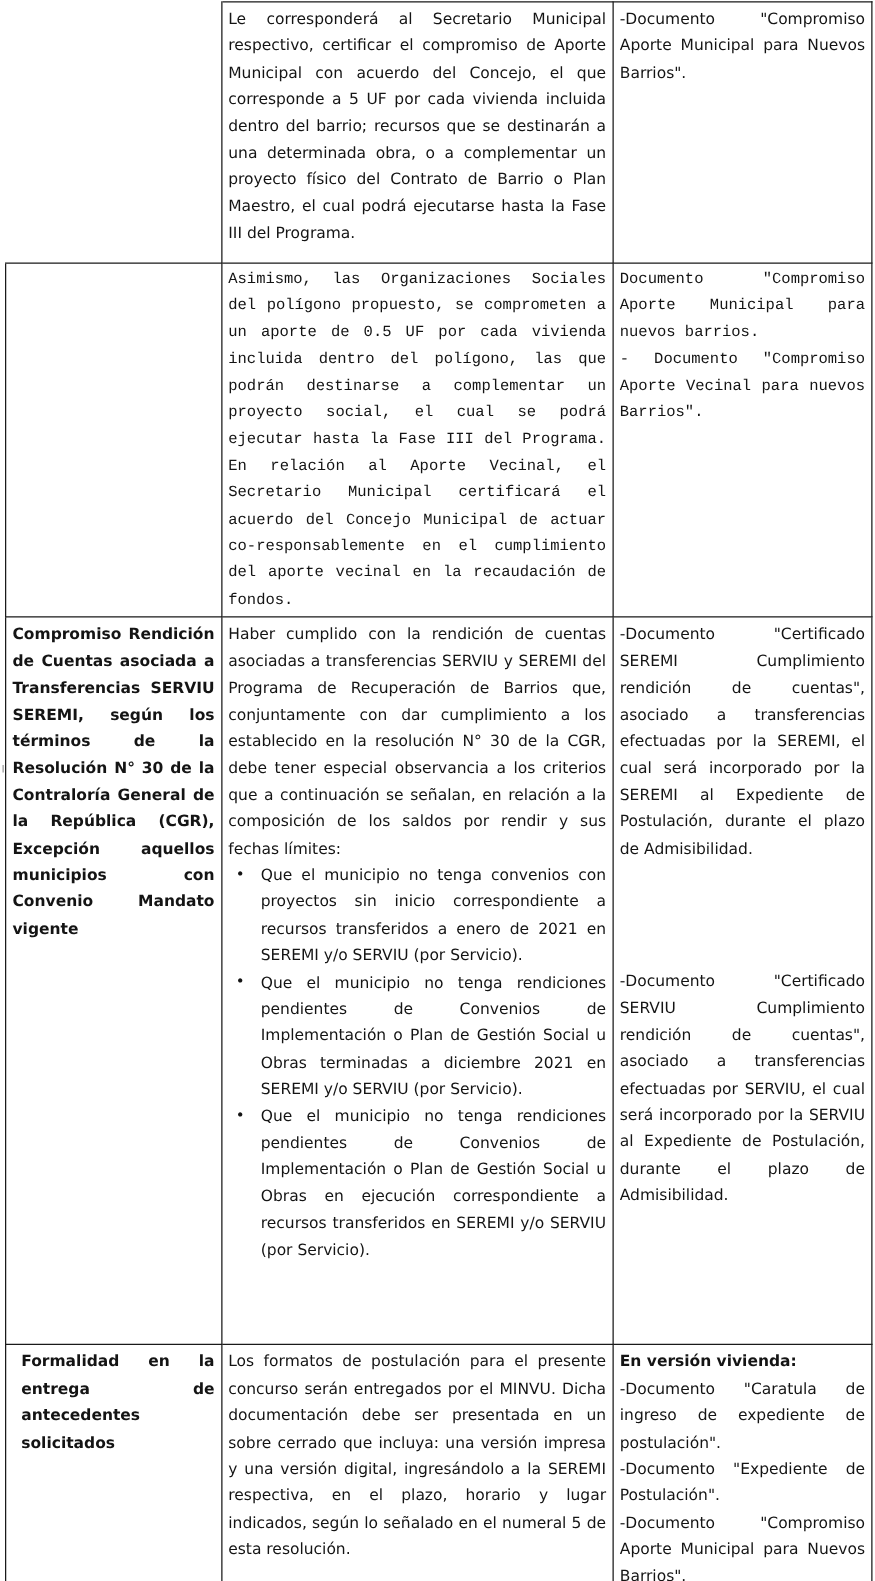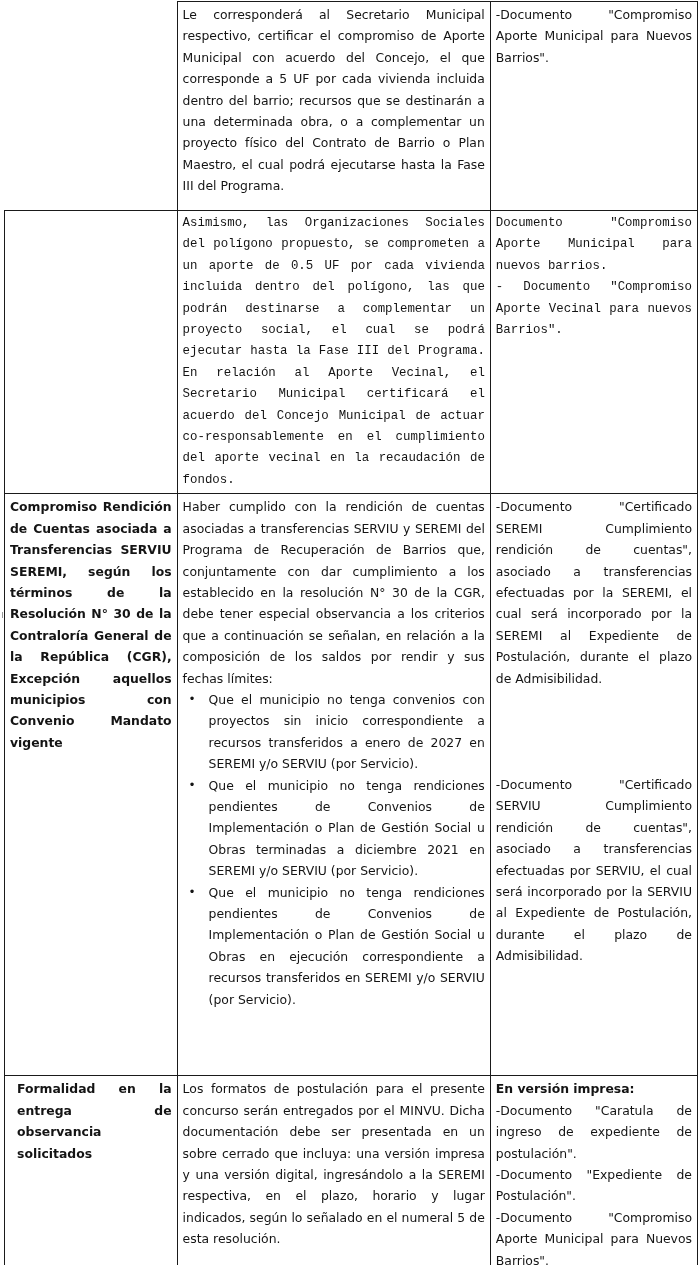--- a/index.html
+++ b/index.html
@@ -56,48 +56,48 @@
 
     <tr style="height:582px;">
       <td class="c1">
         <span>Compromiso Rendición de Cuentas asociada a Transferencias SERVIU SEREMI, según los términos de la Resolución N° 30 de la Contraloría General de la República (CGR), Excepción aquellos municipios con Convenio Mandato vigente</span>
       </td>
       <td class="c2">
         <p>Haber cumplido con la rendición de cuentas asociadas a transferencias SERVIU y SEREMI del Programa de Recuperación de Barrios que, conjuntamente con dar cumplimiento a los establecido en la resolución N° 30 de la CGR, debe tener especial observancia a los criterios que a continuación se señalan, en relación a la composición de los saldos por rendir y sus fechas límites:</p>
         <ul>
           <li>
             <span class="bullet">•</span>
-            <span>Que el municipio no tenga convenios con proyectos sin inicio correspondiente a recursos transferidos a enero de 2027 en SEREMI y/o SERVIU (por Servicio).</span>
+            <span>Que el municipio no tenga convenios con proyectos sin inicio correspondiente a recursos transferidos a enero de 2021 en SEREMI y/o SERVIU (por Servicio).</span>
           </li>
           <li>
             <span class="bullet">•</span>
             <span>Que el municipio no tenga rendiciones pendientes de Convenios de Implementación o Plan de Gestión Social u Obras terminadas a diciembre 2021 en SEREMI y/o SERVIU (por Servicio).</span>
           </li>
           <li>
             <span class="bullet">•</span>
             <span>Que el municipio no tenga rendiciones pendientes de Convenios de Implementación o Plan de Gestión Social u Obras en ejecución correspondiente a recursos transferidos en SEREMI y/o SERVIU (por Servicio).</span>
           </li>
         </ul>
       </td>
       <td class="c3">
         <p>-Documento "Certificado SEREMI Cumplimiento rendición de cuentas", asociado a transferencias efectuadas por la SEREMI, el cual será incorporado por la SEREMI al Expediente de Postulación, durante el plazo de Admisibilidad.</p>
         <div class="gap" style="height:85px;"></div>
         <p>-Documento "Certificado SERVIU Cumplimiento rendición de cuentas", asociado a transferencias efectuadas por SERVIU, el cual será incorporado por la SERVIU al Expediente de Postulación, durante el plazo de Admisibilidad.</p>
       </td>
     </tr>
 
     <tr style="height:215px;">
       <td class="c1" style="padding-left:12px;">
-        <span>Formalidad en la entrega de observancia solicitados</span>
+        <span>Formalidad en la entrega de antecedentes solicitados</span>
       </td>
       <td class="c2">
         <p>Los formatos de postulación para el presente concurso serán entregados por el MINVU. Dicha documentación debe ser presentada en un sobre cerrado que incluya: una versión impresa y una versión digital, ingresándolo a la SEREMI respectiva, en el plazo, horario y lugar indicados, según lo señalado en el numeral 5 de esta resolución.</p>
       </td>
       <td class="c3" style="border-bottom:none;">
-        <p class="bold">En versión impresa:</p>
+        <p class="bold">En versión vivienda:</p>
         <p>-Documento "Caratula de ingreso de expediente de postulación".</p>
         <p>-Documento "Expediente de Postulación".</p>
         <p>-Documento "Compromiso Aporte Municipal para Nuevos Barrios".</p>
       </td>
     </tr>
   </tbody>
     </table>
 </div>
 
 </body></html>

